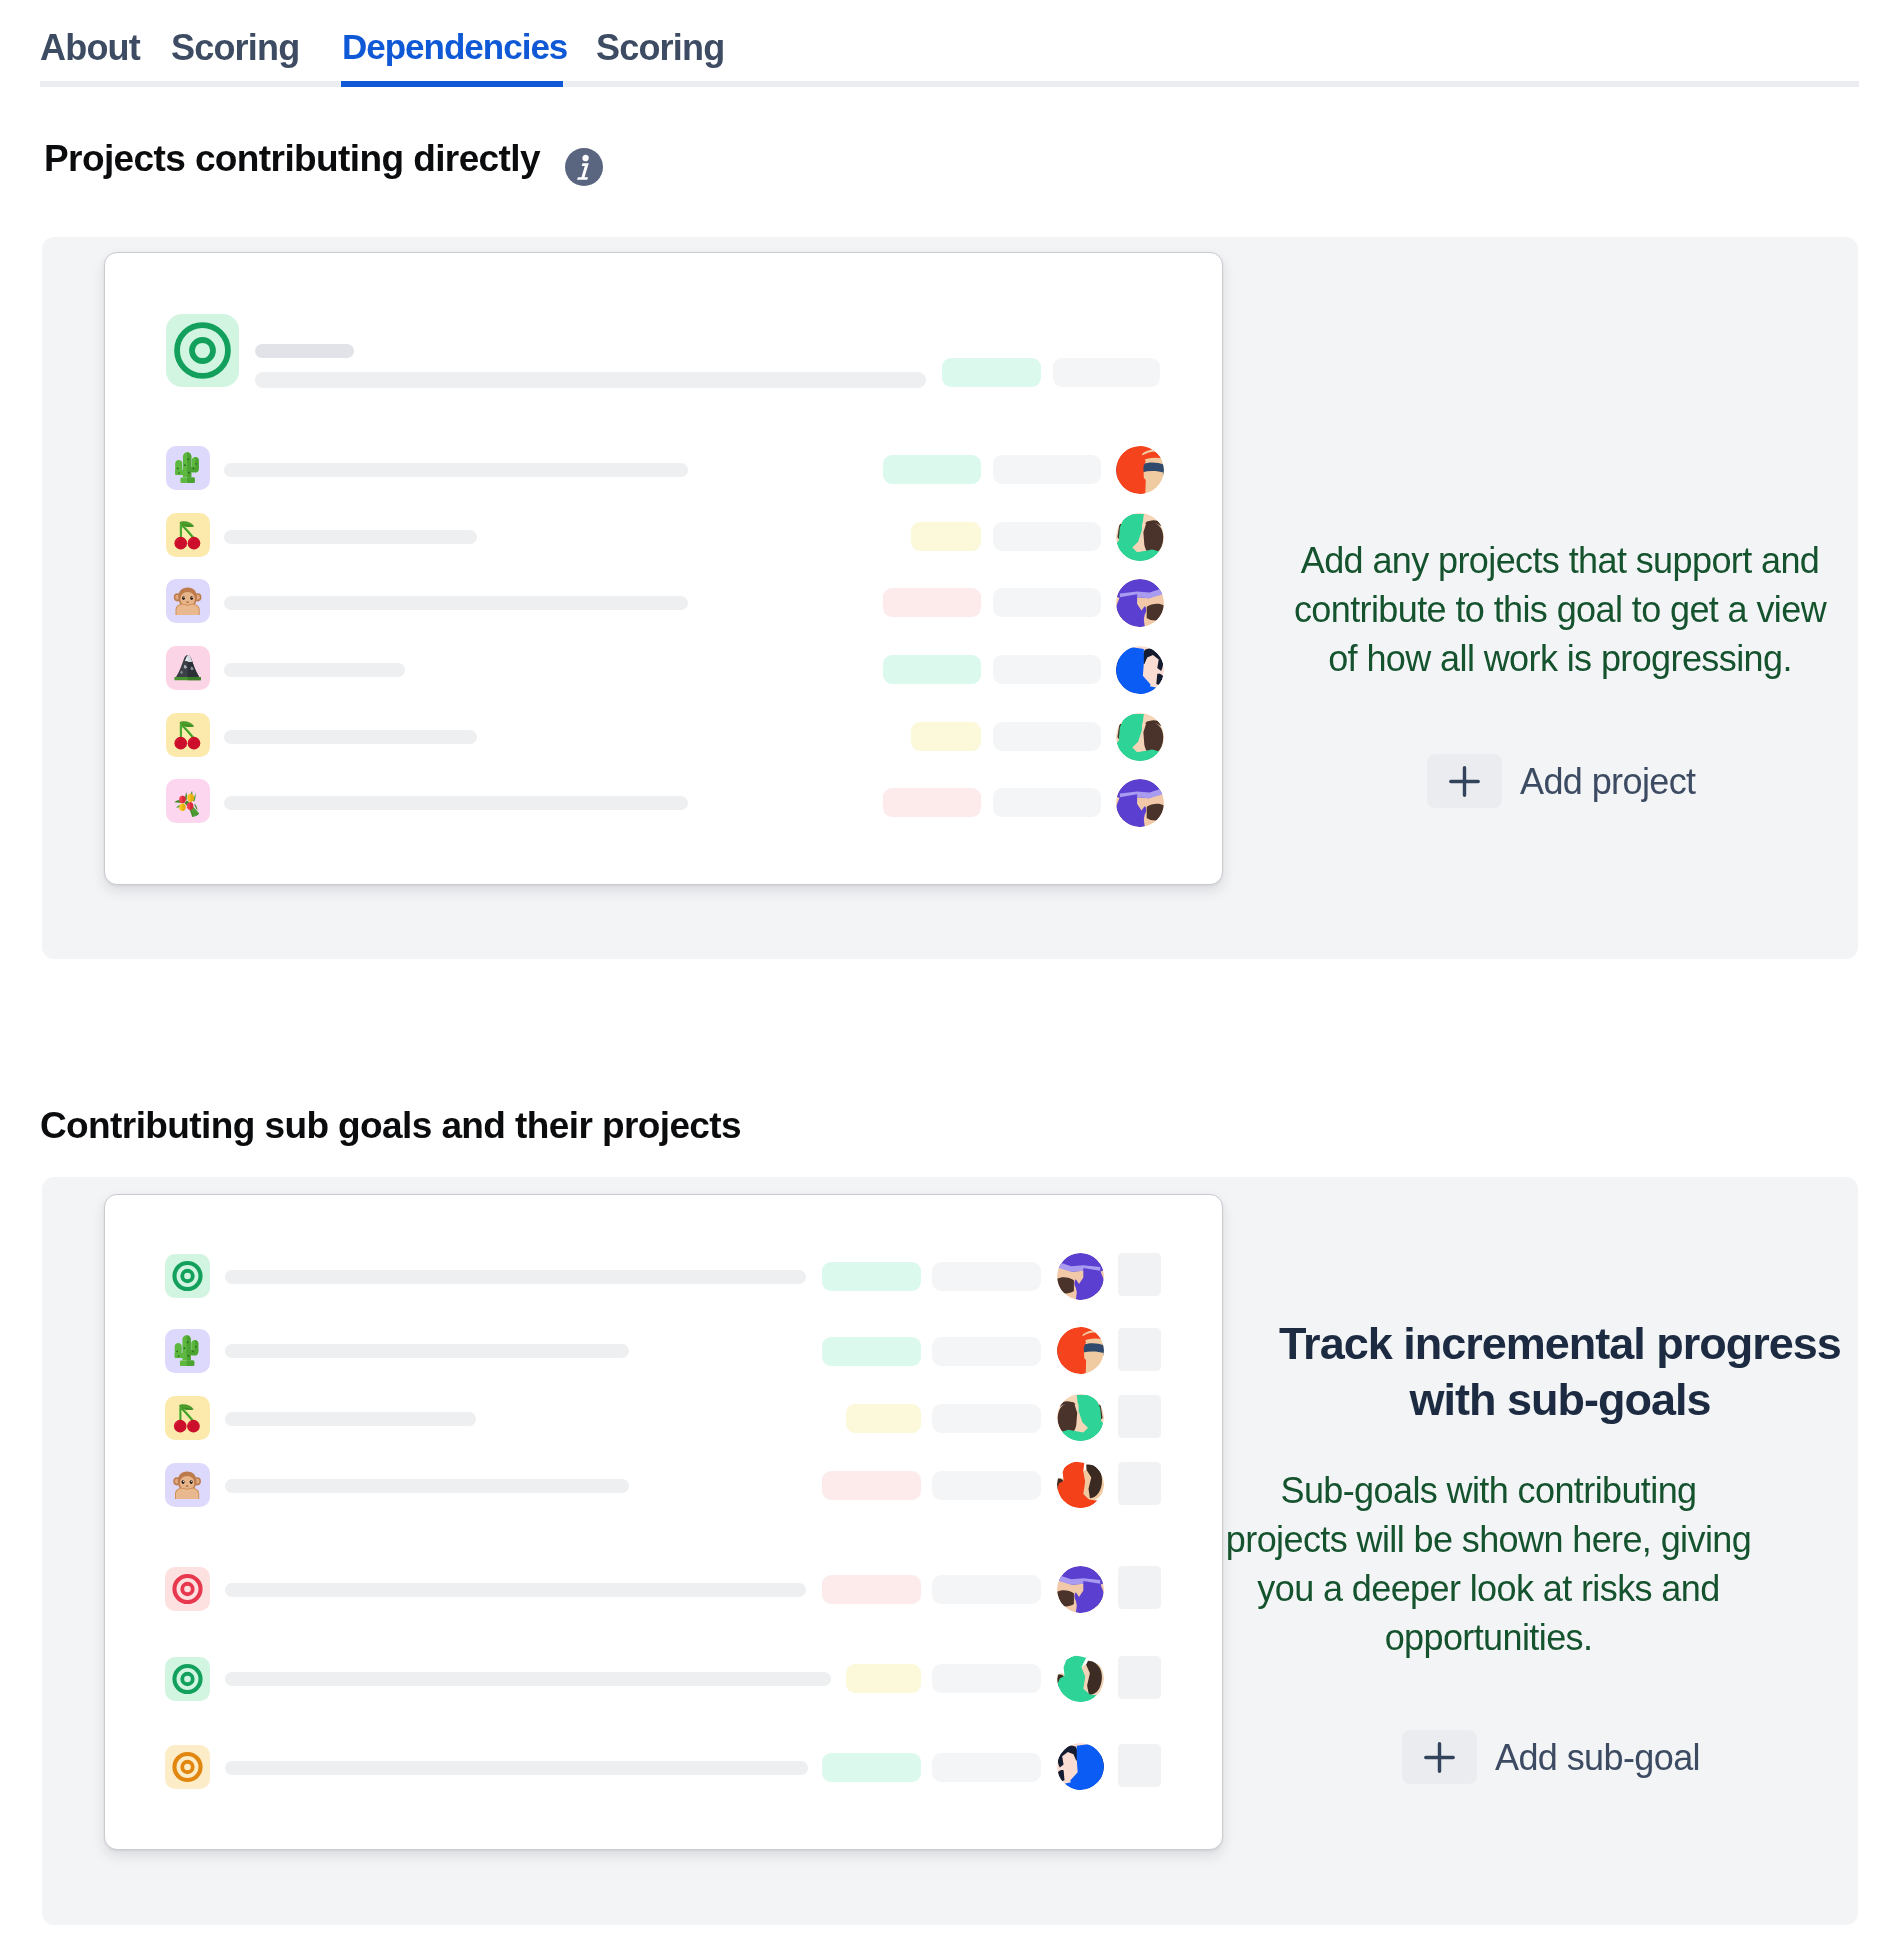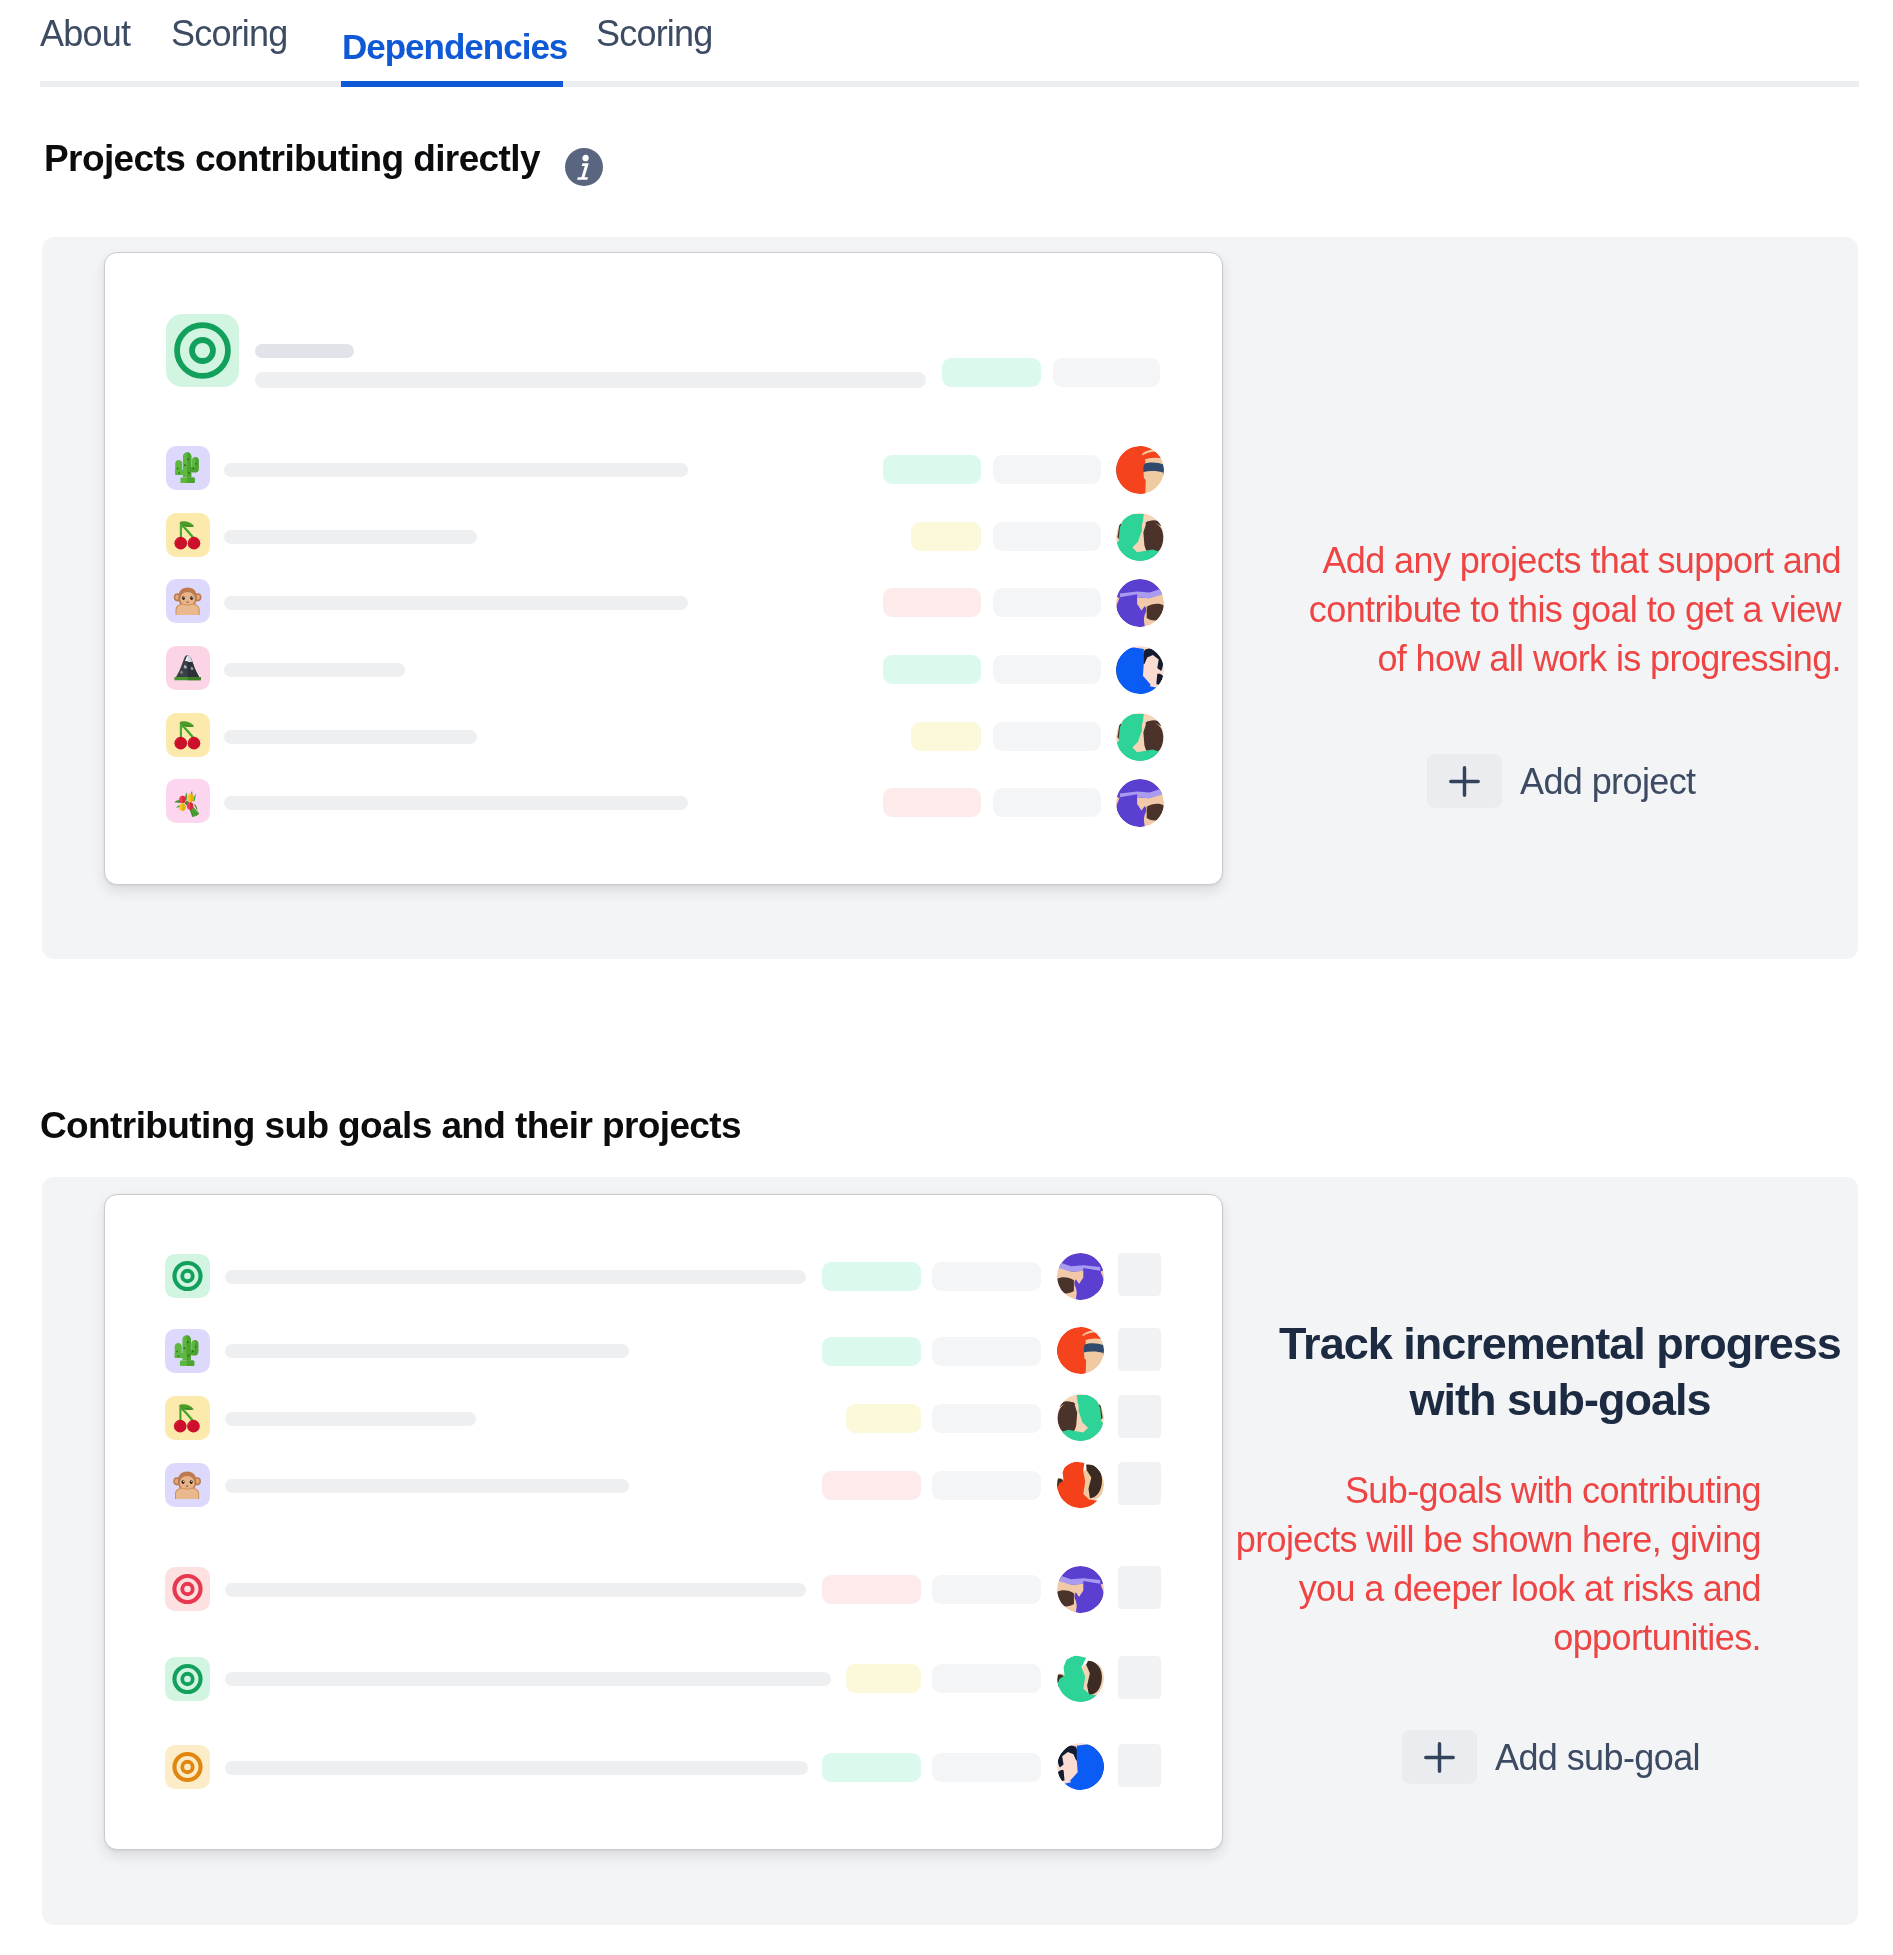--- a/index.html
+++ b/index.html
@@ -4,22 +4,22 @@
 <style>
   *{box-sizing:border-box;margin:0;padding:0}
   html,body{width:1893px;height:1955px;background:#fff;
     font-family:"Liberation Sans",sans-serif;-webkit-font-smoothing:antialiased}
   .page{position:relative;width:1893px;height:1955px;overflow:hidden;background:#fff}
 
   
   .tabbar{position:absolute;left:0;top:0;width:1893px;height:87px}
   .tabrule{position:absolute;left:40px;top:81px;width:1819px;height:6px;
     background:#ebedf0;border-radius:0}
-  .tab{position:absolute;top:12px;font-size:36px;line-height:43px;color:#3d4c63;
-    font-weight:400;white-space:nowrap;letter-spacing:-0.8px}
+  .tab{position:absolute;top:26px;font-size:36px;line-height:43px;color:#3d4c63;
+    font-weight:700;white-space:nowrap;letter-spacing:-0.8px}
   .tab.active{color:#1059d6;font-weight:600;font-size:35px;letter-spacing:-1px;top:25px}
   .tabline{position:absolute;top:81px;height:6px;background:#1059d6;border-radius:0}
 
   
   .sec-head{position:absolute;font-size:37px;line-height:46px;font-weight:700;
     color:#0b0c0e;white-space:nowrap;letter-spacing:-0.6px}
   .info-ic{position:absolute;width:38px;height:38px}
 
   
   .outer{position:absolute;background:#f3f4f6;border-radius:12px}
@@ -32,21 +32,21 @@
   .sq{position:absolute;border-radius:4.4px;background:#f1f2f4}
   .emo{position:absolute;border-radius:11px;overflow:hidden}
   .emo svg{display:block;width:100%;height:100%}
   .av{position:absolute;border-radius:50%;overflow:hidden}
   .av svg{display:block;width:100%;height:100%}
 
   
   .promo-t{position:absolute;font-size:45px;line-height:56px;font-weight:700;
     color:#1c2b41;text-align:center;letter-spacing:-1px}
   .promo-b{position:absolute;font-size:36px;line-height:49px;font-weight:400;
-    color:#ef4444;text-align:right;letter-spacing:-0.6px}
+    color:#14532d;text-align:center;letter-spacing:-0.6px}
   .addbtn{position:absolute;display:flex;align-items:center;white-space:nowrap}
   .addbtn .sqi{width:75px;height:54px;border-radius:8px;background:#eaecef;
     display:flex;align-items:center;justify-content:center}
   .addbtn .sqi svg{width:35px;height:35px;display:block}
   .addbtn .lbl{font-size:36px;line-height:45px;color:#3c4b62;margin-left:18px;letter-spacing:-0.6px}
 </style>
 </head>
 <body>
 
 <div class="page">

